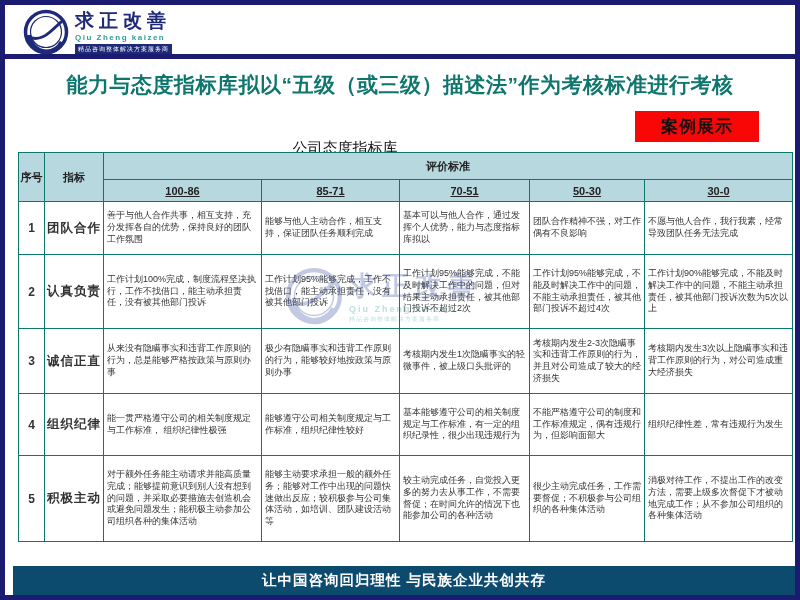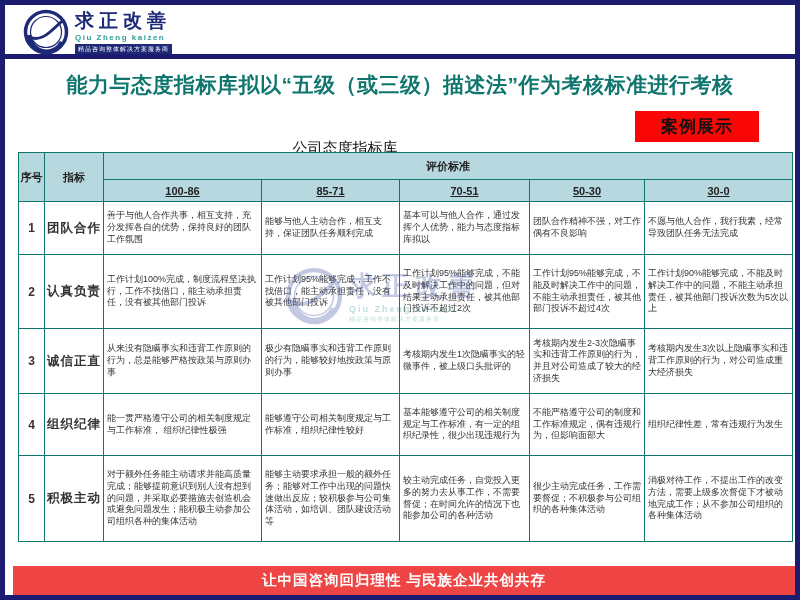--- a/index.html
+++ b/index.html
@@ -38,21 +38,21 @@
   td.ind { text-align:center; font-size:12.5px; font-weight:bold; color:#111; letter-spacing:1px; }
   td.desc { font-size:9px; line-height:1.3; padding:2px 3px; vertical-align:top; text-align:left; }
   
   .watermark { position:absolute; top:262px; left:280px; display:flex; gap:6px;
                align-items:center; opacity:0.32; pointer-events:none; z-index:5; }
   .wm-text { display:flex; flex-direction:column; }
   .wm-brand { font-size:27px; font-weight:bold; color:#4a5aa8; letter-spacing:6px; }
   .wm-en { font-size:9px; font-weight:bold; color:#2e9e96; letter-spacing:2px; }
   .wm-tag { font-size:6px; color:#2e9e96; letter-spacing:1px; margin-top:1px; }
   
-  .footer-bar { position:absolute; left:8px; right:0; bottom:0; height:29px; background:#ef4444;
+  .footer-bar { position:absolute; left:8px; right:0; bottom:0; height:29px; background:#0c4a6e;
                 color:#ffffff; text-align:center; line-height:29px; font-size:14.5px;
                 font-weight:bold; letter-spacing:1px; }
 </style>
 </head>
 <body>
 
 <div class="page">
 
   <div class="logo">
     <svg class="logo-circle" viewBox="0 0 46 46">

